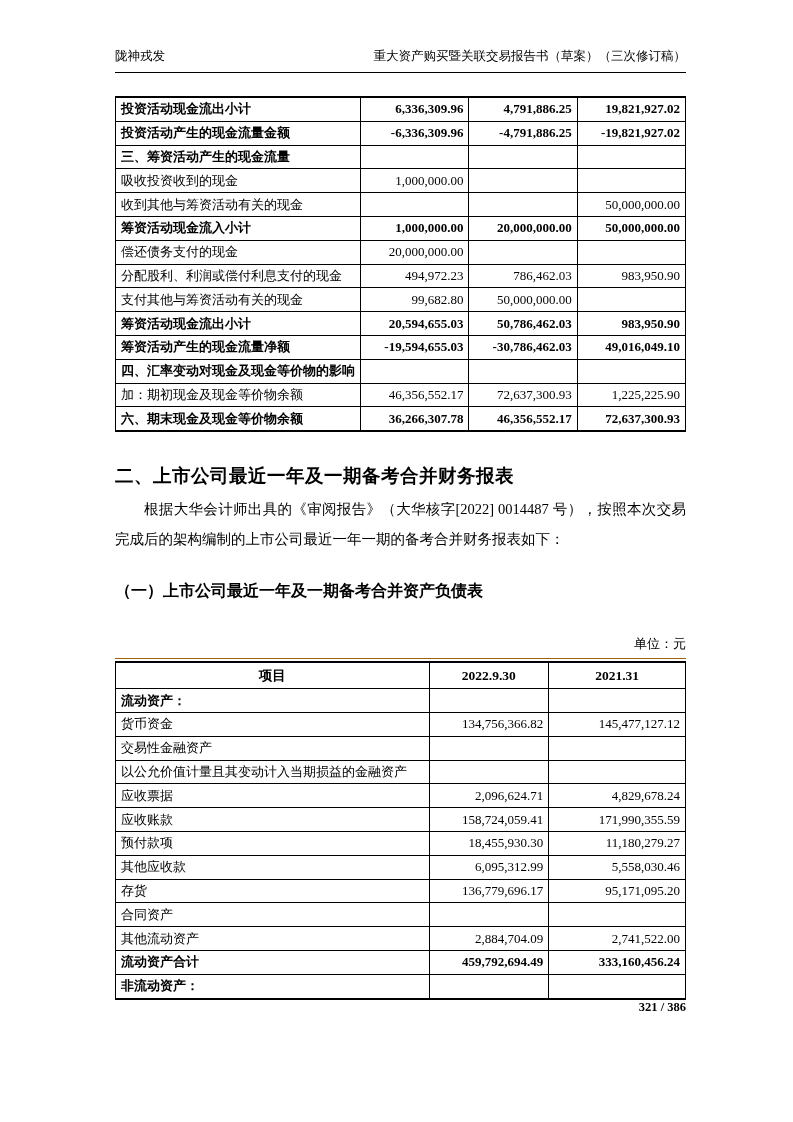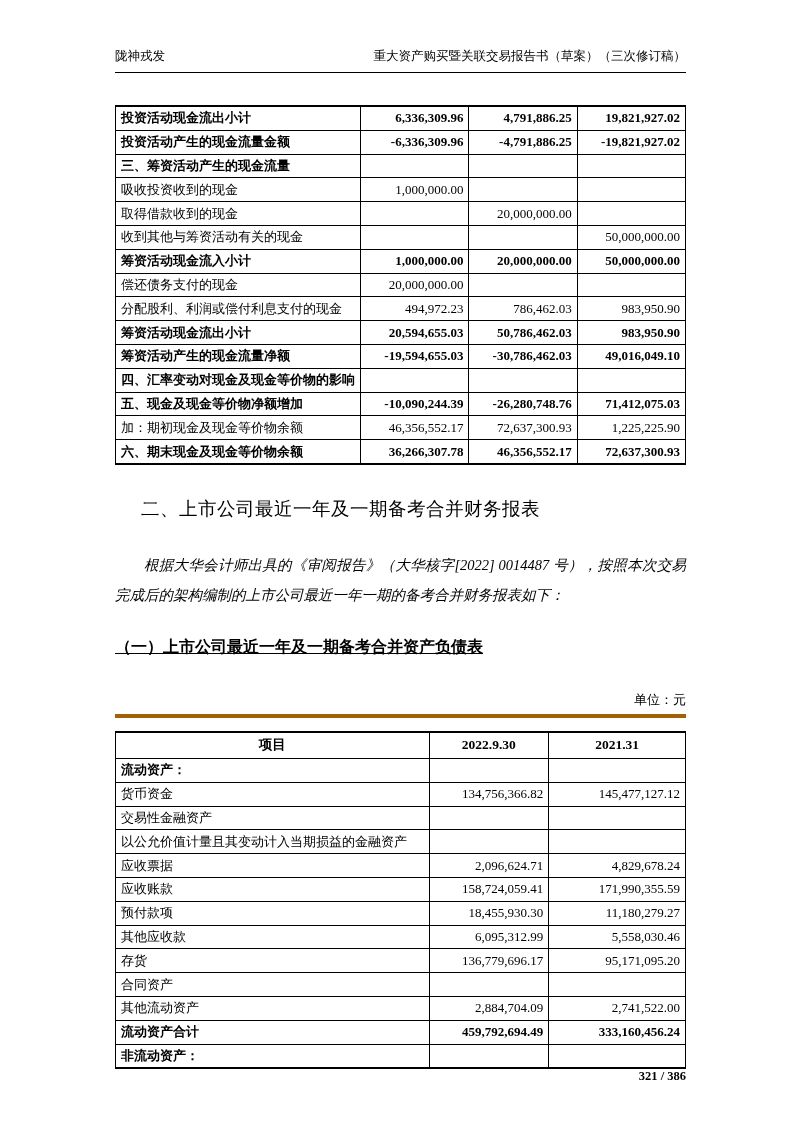--- a/index.html
+++ b/index.html
@@ -46,57 +46,54 @@
     vertical-align: middle;
     overflow: hidden;
   }
   table.tbl td.lbl { text-align: left; white-space: nowrap; }
   table.tbl td.num { text-align: right; white-space: nowrap; }
   table.tbl tr.b td {
     font-weight: bold;
     border-top-width: 1.6px;
     border-bottom-width: 1.6px;
   }
-  .cf-table { margin-top: 32px; }
+  .cf-table { margin-top: 23px; }
 
   
   .h2 {
     margin-top: 31px;
     font-family: "Liberation Sans", "DejaVu Sans", sans-serif;
-    font-weight: normal;
+    font-weight: bold;
     font-size: 18.5px;
     letter-spacing: 0.5px;
-    margin-left: 26px;
   }
   .para {
-    margin-top: 29px;
+    margin-top: 6px;
     font-size: 14.5px;
     line-height: 30px;
     text-align: justify;
     text-indent: 2em;
-    font-style: italic;
   }
   .h3 {
     margin-top: 27px;
     font-family: "Liberation Sans", "DejaVu Sans", sans-serif;
     font-weight: bold;
     font-size: 16px;
-    text-decoration: underline;
   }
   .unit {
     margin-top: 33px;
     text-align: right;
     font-size: 13px;
   }
 
   
   .bs-wrap {
     margin-top: 5px;
-    border-top: 4px solid #a16207;
-    padding-top: 13px;
+    border-top: 1px solid #a16207;
+    padding-top: 2px;
   }
   .bs-wrap table.tbl { border-top: 2.2px solid #000; }
   .bs-table thead th {
     font-weight: bold;
     text-align: center;
     height: 25px;
     border-bottom: 1.6px solid #000;
     font-size: 13.5px;
   }
 
@@ -143,26 +140,20 @@
             <td class="num"></td>
             <td class="num"></td>
           </tr>
           <tr>
             <td class="lbl">吸收投资收到的现金</td>
             <td class="num">1,000,000.00</td>
             <td class="num"></td>
             <td class="num"></td>
           </tr>
           <tr>
-            <td class="lbl">取得借款收到的现金</td>
-            <td class="num"></td>
-            <td class="num">20,000,000.00</td>
-            <td class="num"></td>
-          </tr>
-          <tr>
             <td class="lbl">收到其他与筹资活动有关的现金</td>
             <td class="num"></td>
             <td class="num"></td>
             <td class="num">50,000,000.00</td>
           </tr>
           <tr class="b">
             <td class="lbl">筹资活动现金流入小计</td>
             <td class="num">1,000,000.00</td>
             <td class="num">20,000,000.00</td>
             <td class="num">50,000,000.00</td>
@@ -172,43 +163,43 @@
             <td class="num">20,000,000.00</td>
             <td class="num"></td>
             <td class="num"></td>
           </tr>
           <tr>
             <td class="lbl">分配股利、利润或偿付利息支付的现金</td>
             <td class="num">494,972.23</td>
             <td class="num">786,462.03</td>
             <td class="num">983,950.90</td>
           </tr>
+          <tr>
+            <td class="lbl">支付其他与筹资活动有关的现金</td>
+            <td class="num">99,682.80</td>
+            <td class="num">50,000,000.00</td>
+            <td class="num"></td>
+          </tr>
           <tr class="b">
             <td class="lbl">筹资活动现金流出小计</td>
             <td class="num">20,594,655.03</td>
             <td class="num">50,786,462.03</td>
             <td class="num">983,950.90</td>
           </tr>
           <tr class="b">
             <td class="lbl">筹资活动产生的现金流量净额</td>
             <td class="num">-19,594,655.03</td>
             <td class="num">-30,786,462.03</td>
             <td class="num">49,016,049.10</td>
           </tr>
           <tr class="b">
             <td class="lbl">四、汇率变动对现金及现金等价物的影响</td>
             <td class="num"></td>
             <td class="num"></td>
             <td class="num"></td>
-          </tr>
-          <tr class="b">
-            <td class="lbl">五、现金及现金等价物净额增加</td>
-            <td class="num">-10,090,244.39</td>
-            <td class="num">-26,280,748.76</td>
-            <td class="num">71,412,075.03</td>
           </tr>
           <tr>
             <td class="lbl">加：期初现金及现金等价物余额</td>
             <td class="num">46,356,552.17</td>
             <td class="num">72,637,300.93</td>
             <td class="num">1,225,225.90</td>
           </tr>
           <tr class="b">
             <td class="lbl">六、期末现金及现金等价物余额</td>
             <td class="num">36,266,307.78</td>

